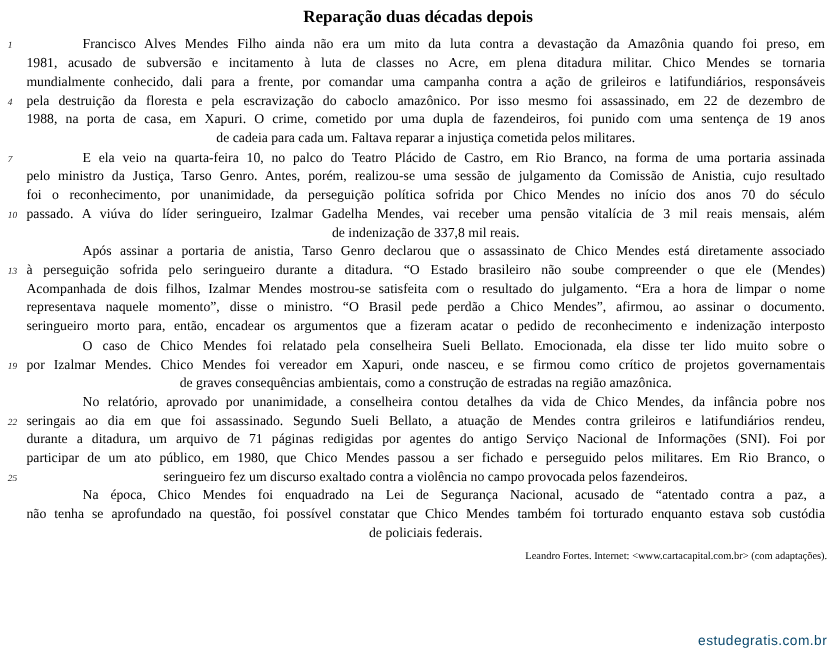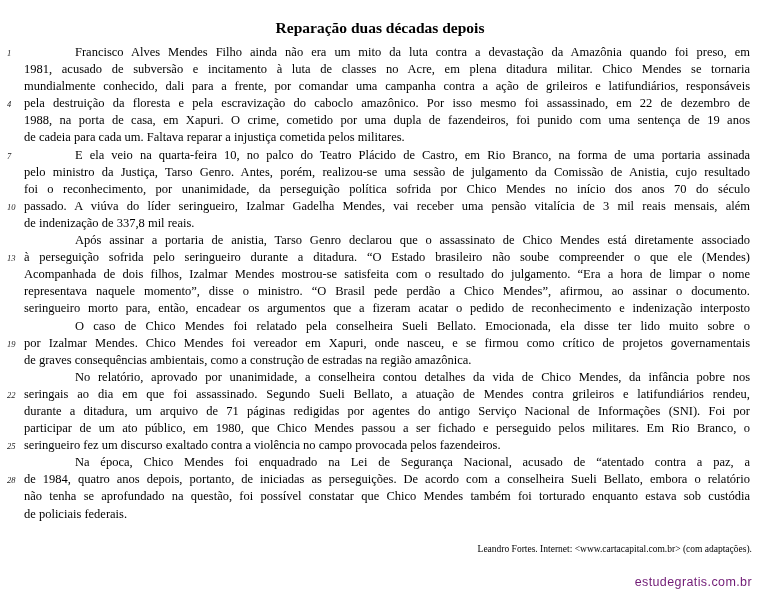--- a/index.html
+++ b/index.html
@@ -11,21 +11,20 @@
     font-family: "Liberation Serif", "DejaVu Serif", serif;
     overflow: hidden;
     position: relative;
   }
   .page-title {
     text-align: center;
     font-weight: bold;
     font-size: 15.5px;
     padding-top: 6px;
     line-height: 20px;
-    margin-top: 12px;
   }
   .content {
     margin-top: 6px;
   }
   .line {
     display: flex;
     height: 17.1px;
     overflow: hidden;
     align-items: flex-start;
   }
@@ -40,42 +39,43 @@
     line-height: 12px;
     color: #1a1a1a;
   }
   .txt {
     flex: 1 1 auto;
     box-sizing: border-box;
     padding-right: 10px;
     font-size: 12.5px;
     line-height: 17.1px;
     white-space: nowrap;
+    text-align: center;
   }
   .j .txt {
     white-space: normal;
     text-align: justify;
     text-align-last: justify;
   }
   .ind .txt { text-indent: 51px; }
   .source-line {
-    margin-top: 20px;
+    margin-top: 6px;
     text-align: right;
     padding-right: 8px;
     font-size: 9.5px;
     line-height: 12px;
   }
   .watermark {
     position: absolute;
     right: 8px;
     bottom: 4px;
     font-family: "Liberation Sans", "DejaVu Sans", sans-serif;
     font-size: 12.5px;
     letter-spacing: 0.4px;
-    color: #701a75;
+    color: #0c4a6e;
     margin-left: 32px;
   }
 </style>
 </head>
 <body>
 
 <div class="page-title">Reparação duas décadas depois</div>
 
 <div class="content" id="lines-container">
     <div class="line j ind">
@@ -172,24 +172,20 @@
     </div>
     <div class="line">
       <span class="num">25</span>
       <span class="txt">seringueiro fez um discurso exaltado contra a violência no campo provocada pelos fazendeiros.</span>
     </div>
     <div class="line j ind">
       <span class="num"></span>
       <span class="txt">Na época, Chico Mendes foi enquadrado na Lei de Segurança Nacional, acusado de “atentado contra a paz, a</span>
     </div>
     <div class="line j">
-      <span class="num">28</span>
-      <span class="txt">de 1984, quatro anos depois, portanto, de iniciadas as perseguições. De acordo com a conselheira Sueli Bellato, embora o relatório</span>
-    </div>
-    <div class="line j">
       <span class="num"></span>
       <span class="txt">não tenha se aprofundado na questão, foi possível constatar que Chico Mendes também foi torturado enquanto estava sob custódia</span>
     </div>
     <div class="line">
       <span class="num"></span>
       <span class="txt">de policiais federais.</span>
     </div>
   </div>
 
 <div class="source-line">Leandro Fortes. Internet: &lt;www.cartacapital.com.br&gt; (com adaptações).</div>

